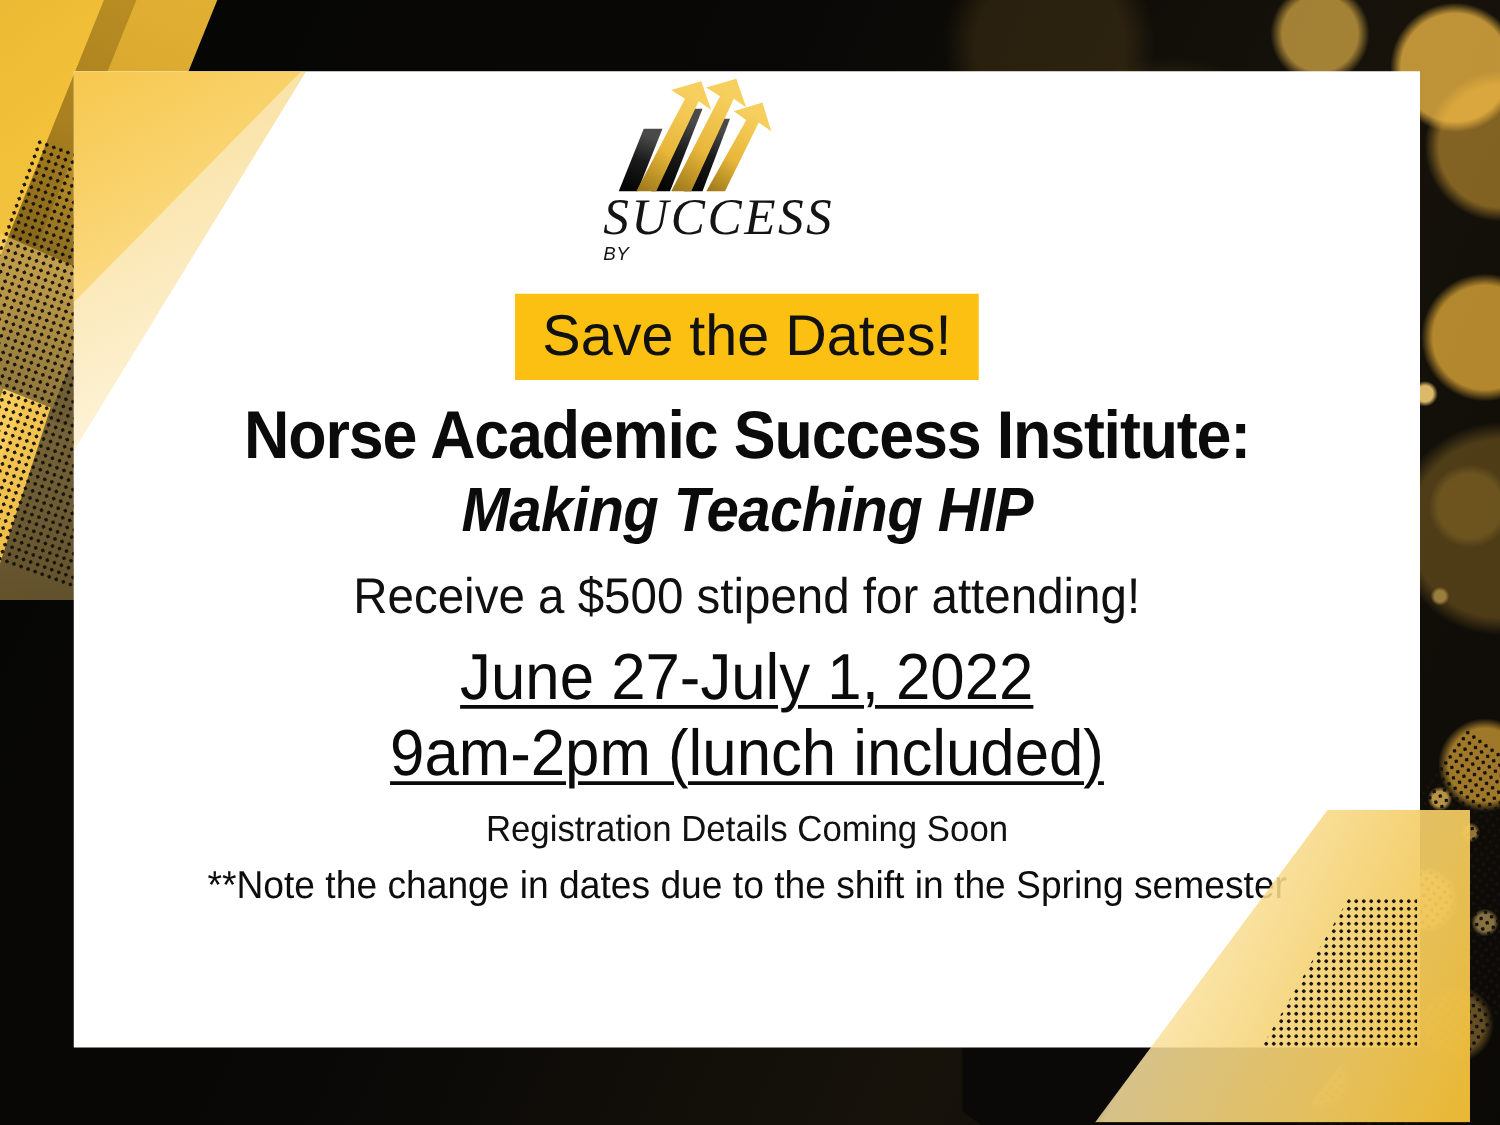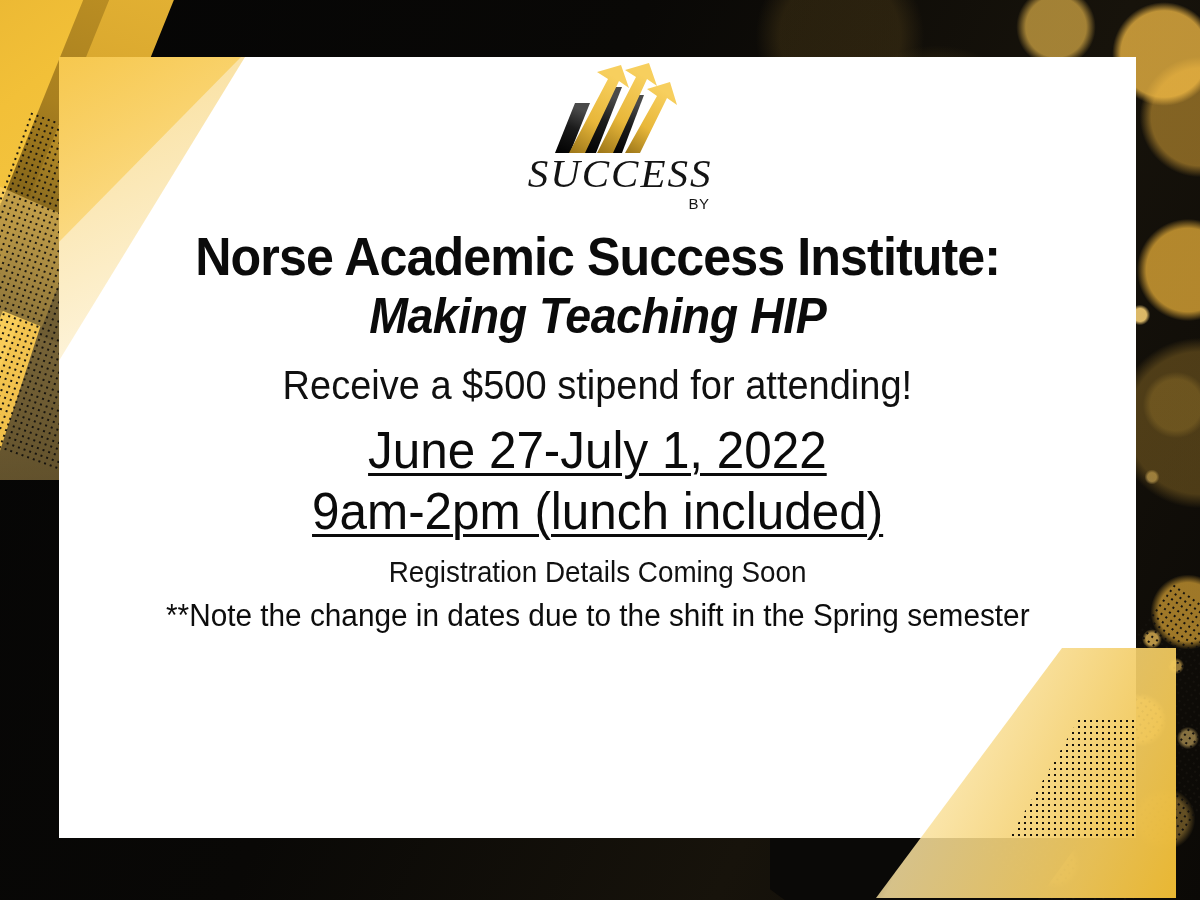--- a/index.html
+++ b/index.html
@@ -204,38 +204,39 @@
     align-items: center;
     text-align: center;
   }
 
   
   .logo {
     margin-top: 6px;
     width: 230px;
     display: flex;
     flex-direction: column;
-    align-items: flex-end;
+    align-items: flex-start;
   }
   .logo-mark { width: 170px; height: 92px; display: block; }
   .logo-success {
     font-family: "Liberation Serif", serif;
     font-style: italic;
     font-weight: 400;
     font-size: 41px;
     letter-spacing: 2px;
     color: #141414;
     line-height: 1;
     margin-top: -2px;
   }
   .logo-row2 {
     display: flex;
     align-items: baseline;
     justify-content: center;
     margin-top: 1px;
+    font-style: italic;
   }
   .logo-by {
     font-family: "Liberation Sans", sans-serif;
     font-weight: 400;
     font-size: 15px;
     letter-spacing: 0.5px;
     color: #161616;
     margin-right: 3px;
   }
   .logo-design {
@@ -388,20 +389,21 @@
 
             <polygon points="82,90 97,90 124,35 134,42 127,19 104,26 114,33"></polygon>
           </g>
         </svg>
         <div class="logo-success">SUCCESS</div>
         <div class="logo-row2">
           <span class="logo-by">BY</span>
         </div>
       </div>
 
+      <div class="banner">Save the Dates!</div>
 
       <div class="headline">Norse Academic Success Institute:</div>
       <div class="subhead">Making Teaching HIP</div>
 
       <div class="stipend">Receive a $500 stipend for attending!</div>
 
       <div class="dateline">June 27-July 1, 2022</div>
       <div class="timeline-row">9am-2pm (lunch included)</div>
 
       <div class="reg">Registration Details Coming Soon</div>

